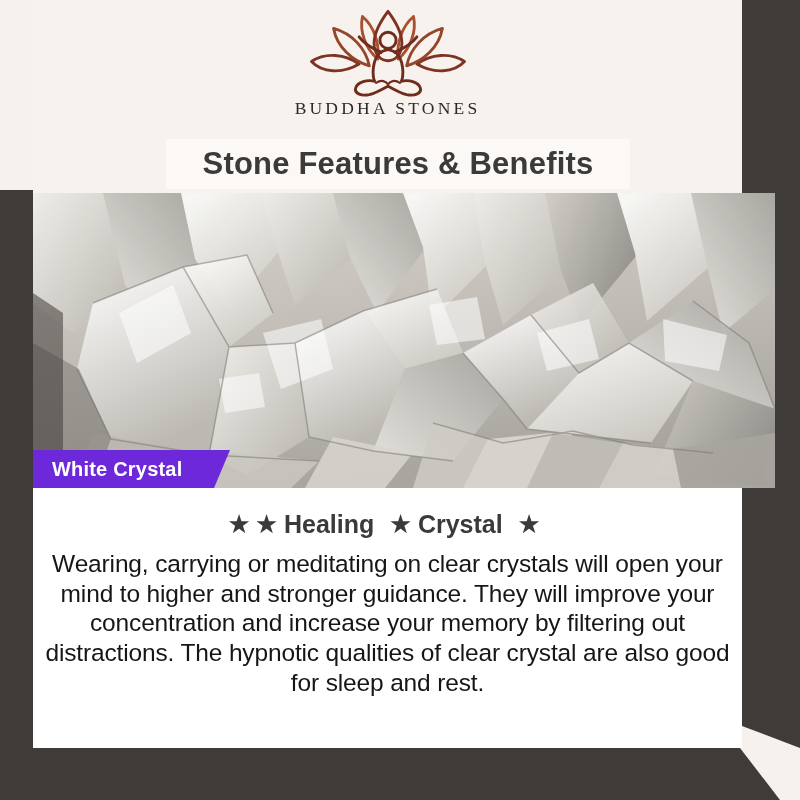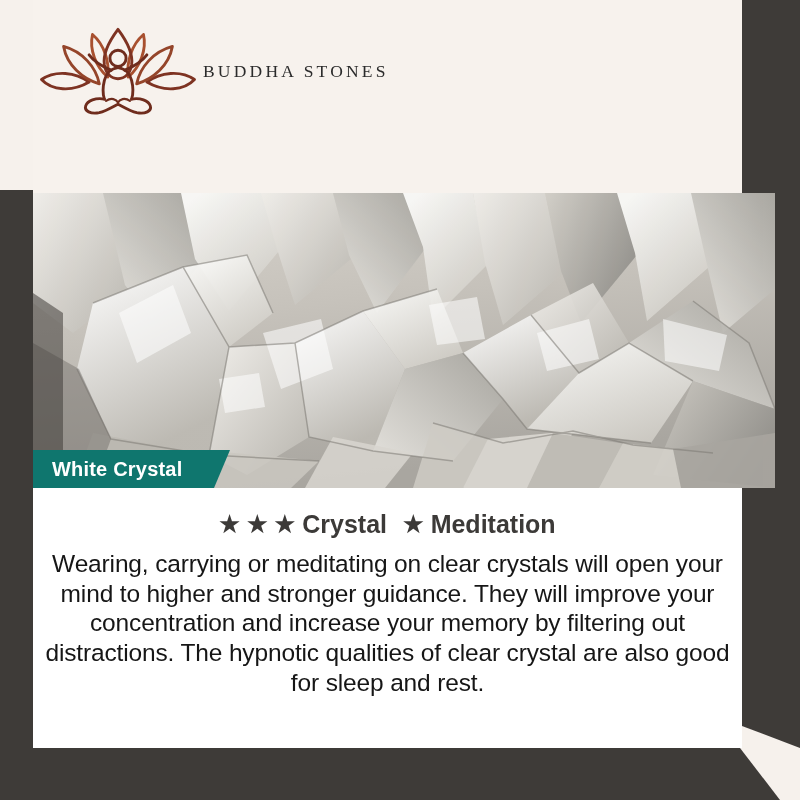--- a/index.html
+++ b/index.html
@@ -42,21 +42,21 @@
   }
   .inner-card{
     position:absolute;left:33px;top:0;width:709px;height:748px;
     background:#f7f2ed;
     z-index:6;
   }
 
   
   .logo-wrap{
     position:absolute;left:33px;top:8px;width:709px;height:128px;
-    display:flex;flex-direction:row;align-items:center;justify-content:flex-start;
+    display:flex;flex-direction:column;align-items:center;justify-content:flex-start;
     z-index:10;
   }
   .logo-mark{width:170px;height:92px;display:block;}
   .logo-word{
     margin-top:-2px;
     font-family:"Liberation Serif", serif;
     font-size:17.5px;
     letter-spacing:3.2px;
     color:#2b2b2b;
     font-weight:400;
@@ -81,21 +81,21 @@
   
   .photo{
     position:absolute;left:33px;top:193px;width:742px;height:295px;
     overflow:hidden;z-index:7;
     background:#cfcac3;
   }
   .photo svg{display:block;width:742px;height:295px;}
 
   .stone-label{
     position:absolute;left:33px;top:450px;width:197px;height:38px;
-    background:#0f766e;
+    background:#6d28d9;
     clip-path:polygon(0 0, 100% 0, calc(100% - 16px) 100%, 0 100%);
     display:flex;align-items:center;
     z-index:9;
   }
   .stone-label span{
     color:#ffffff;font-weight:700;font-size:20px;
     padding-left:19px;letter-spacing:.2px;white-space:nowrap;
   }
 
   
@@ -167,20 +167,23 @@
 
           <path d="M84,86 C74,84 64,88 62,94 C60,100 68,104 78,102 C86,100 94,95 100,92 C106,95 114,100 122,102 C132,104 140,100 138,94 C136,88 126,84 116,86" stroke="#6f2c1d"></path>
 
           <path d="M86,88 C92,84 98,86 100,90 C102,86 108,84 114,88" stroke="#6f2c1d" stroke-width="2.6"></path>
         </g>
       </svg>
     </span>
     <div class="logo-word">BUDDHA STONES</div>
   </div>
 
+  <div class="title-banner">
+    <span>Stone Features &amp; Benefits</span>
+  </div>
 
   <div class="photo">
     <svg viewBox="0 0 742 295" xmlns="http://www.w3.org/2000/svg" preserveAspectRatio="none">
       <defs>
         <linearGradient id="bg" x1="0" y1="0" x2="0.3" y2="1">
           <stop offset="0" stop-color="#d8d4cd"></stop>
           <stop offset="0.45" stop-color="#c6c2bb"></stop>
           <stop offset="1" stop-color="#a9a6a0"></stop>
         </linearGradient>
         <linearGradient id="g1" x1="0" y1="0" x2="1" y2="1">
@@ -273,26 +276,26 @@
     <span>White Crystal</span>
   </div>
 
   <div class="content">
     <div class="benefits">
       <div class="benefit">
         <span class="star">★</span>
       </div>
       <div class="benefit">
         <span class="star">★</span>
+        <span class="blabel">Healing</span>
       </div>
       <div class="benefit">
         <span class="star">★</span>
         <span class="blabel">Crystal</span>
       </div>
       <div class="benefit">
         <span class="star">★</span>
-        <span class="blabel">Meditation</span>
       </div>
     </div>
     <p class="body-text">Wearing, carrying or meditating on clear crystals will open your mind to higher and stronger guidance. They will improve your concentration and increase your memory by filtering out distractions. The hypnotic qualities of clear crystal are also good for sleep and rest.</p>
   </div>
 
 </div>
 
 </body></html>

